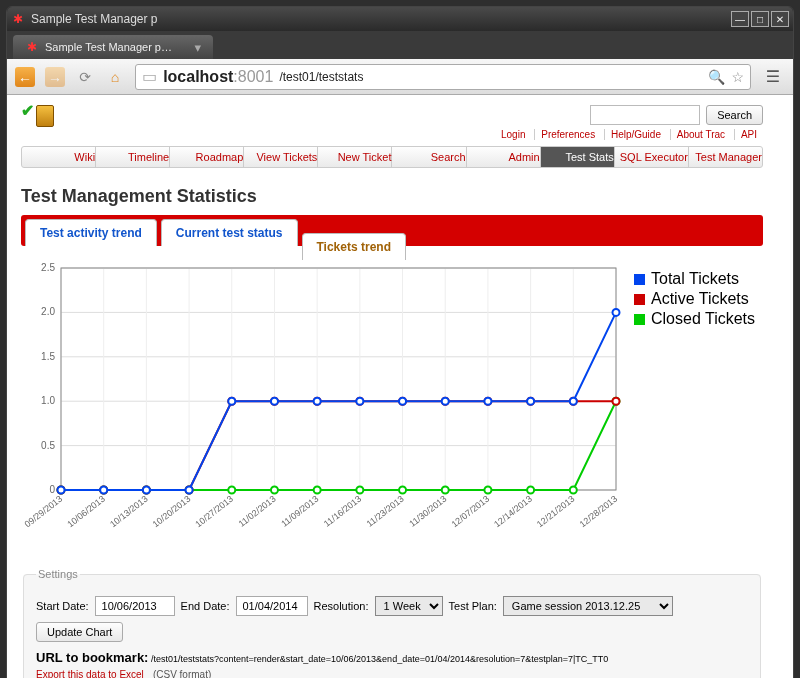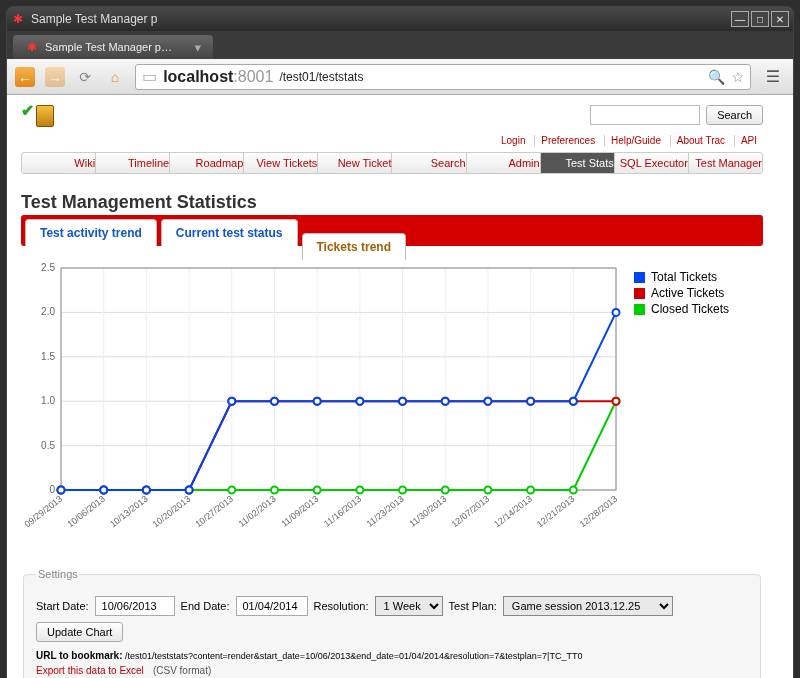--- a/index.html
+++ b/index.html
@@ -32,47 +32,47 @@
   .content-area::-webkit-scrollbar{width:12px}
   .content-area::-webkit-scrollbar-thumb{background:#999;border-radius:3px}
   .page{padding:10px 14px;width:770px}
   .topbar{display:flex;align-items:flex-start;justify-content:space-between}
   .logo{display:flex;align-items:center;gap:2px}
   .logo .check{color:#2a2;font-size:16px;font-weight:900;position:relative;top:-6px}
   .logo .block{width:18px;height:22px;background:linear-gradient(#f5c040,#c08010);border:1px solid #805000;border-radius:2px}
   .search-row{display:flex;gap:6px;align-items:center}
   .searchbox{height:20px;border:1px solid #bbb;width:110px;font-size:11px;padding:0 4px}
   .btn{background:linear-gradient(#fefefe,#e8e8e8);border:1px solid #aaa;border-radius:3px;font-size:11px;padding:3px 10px;cursor:pointer}
-  .metanav{text-align:right;font-size:10px;margin-top:6px}
+  .metanav{text-align:right;font-size:10px;}
   .metanav a{color:#b00;text-decoration:none;padding:0 6px;border-left:1px solid #ccc}
   .metanav a:first-child{border-left:none}
   .mainnav{display:flex;border:1px solid #ccc;border-radius:3px;background:linear-gradient(#fefefe,#eaeaea);margin-top:6px;height:22px;font-size:11px}
   .mainnav a{flex:1;text-align:right;color:#b00;text-decoration:none;border-right:1px solid #ccc;padding:4px 0}
   .mainnav a:last-child{border-right:none}
   .mainnav a.active{background:#555;color:#fff}
-  h1{font-size:18px;font-weight:700;color:#333;margin:18px 0 2px}
+  h1{font-size:18px;font-weight:700;color:#333;margin:18px 0 8px}
   .tabset{display:flex;background:#d40000;border-radius:3px;padding:4px 4px 0;gap:4px}
   .tab{font-size:12px;font-weight:700;padding:6px 14px;border:1px solid #bbb;border-bottom:none;border-radius:4px 4px 0 0;background:#fff;color:#1155cc;cursor:pointer}
   .tab.active{color:#a16207;position:relative;top:14px}
   .tab-filler{flex:1}
   .chart-wrap{margin-top:14px;display:flex;gap:8px}
   .chart{position:relative;width:605px;height:260px}
   .chart svg{display:block}
-  .legend{font-size:12px;margin-top:10px}
+  .legend{font-size:16px;margin-top:10px}
   .legend-item{display:flex;align-items:center;gap:6px;margin-bottom:2px}
   .legend-sw{width:11px;height:11px}
   .xtick{font-size:9px;fill:#666}
   .ytick{font-size:10px;fill:#666;text-anchor:end}
   .settings{margin-top:48px;border:1px solid #ddd;border-radius:4px;background:#f6f6f6;padding:10px 12px;font-size:11px}
   .settings legend{color:#888;font-size:11px}
   .settings-row{display:flex;align-items:center;gap:6px;flex-wrap:wrap;margin:6px 0}
   .txtin{border:1px solid #aaa;height:20px;font-size:11px;padding:0 6px;background:#fff}
   .sel{border:1px solid #888;height:20px;font-size:11px;background:#e9e9e9;padding:0 4px}
   .bookmark{font-size:9px;margin-top:8px}
-  .bookmark b{font-size:10px}
+  .bookmark b{font-size:13px}
   .export{color:#b00;font-size:10px;text-decoration:none;margin-top:4px;display:inline-block}
   .csv{color:#555;font-size:10px;margin-left:6px}
 </style>
 </head>
 <body>
 
 <div class="window">
   <div class="titlebar">
     <div class="titlebar-left">
       <span class="title-app-icon">✱</span>

